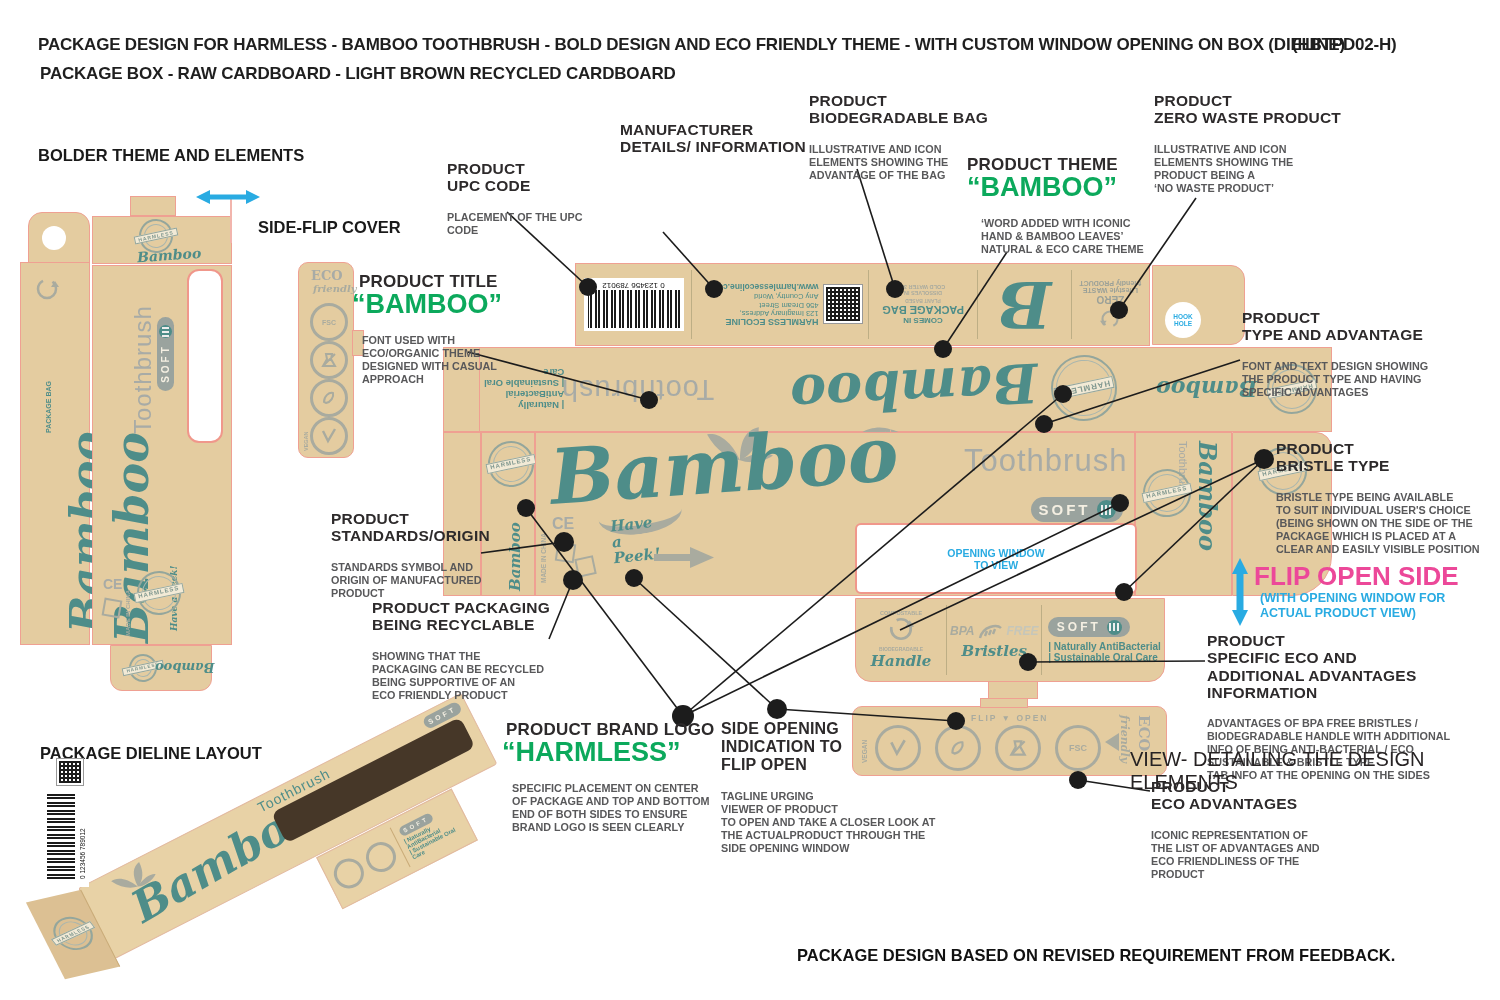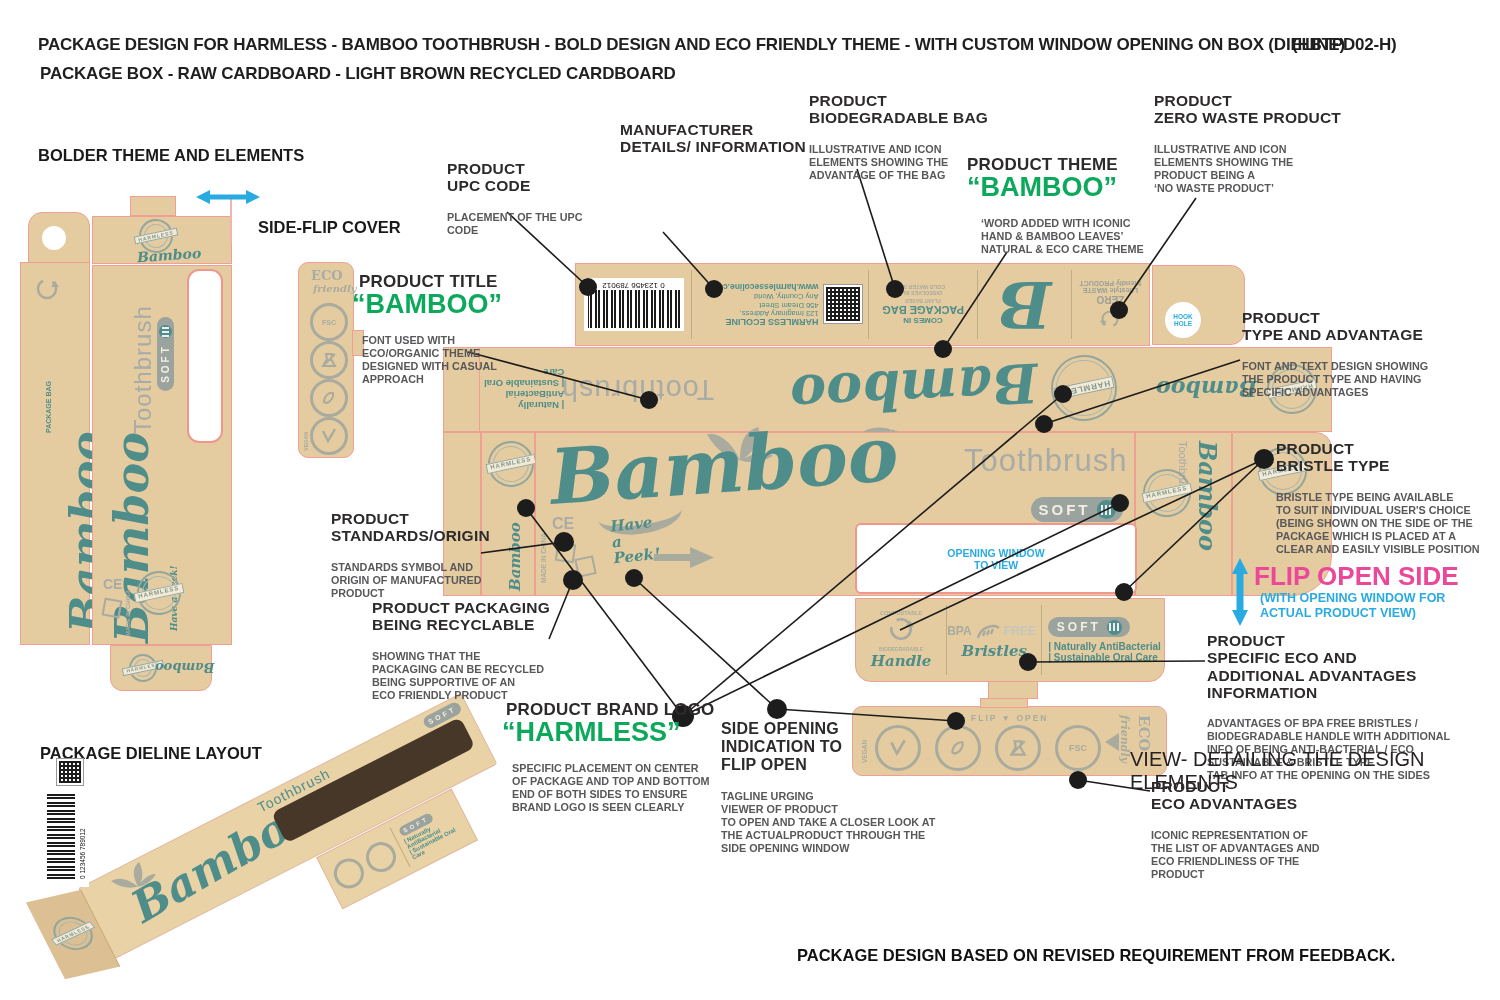--- a/index.html
+++ b/index.html
@@ -278,21 +278,21 @@
         <div style="font-size:5.5px;font-weight:bold;color:#a9ab9f;">COMPOSTABLE</div>
         <svg width="26" height="26" viewBox="0 0 24 24">
           <circle cx="12" cy="12" r="9" fill="none" stroke="#a9ab9f" stroke-width="2.5" stroke-dasharray="30 8"></circle>
           <polygon points="20,4 24,10 16,10" fill="#a9ab9f"></polygon>
         </svg>
         <div style="font-size:5px;font-weight:bold;color:#a9ab9f;">BIODEGRADABLE</div>
         <div class="script" style="font-size:15px;">Handle</div>
       </div>
       <div class="divider"></div>
       <div style="width:96px;text-align:center;">
-        <div style="display:flex;align-items:center;gap:3px;">
+        <div style="display:flex;align-items:center;justify-content:center;gap:3px;font-style:italic;">
           <span style="font-size:12px;font-weight:bold;color:#a9ab9f;">BPA</span>
           <svg width="26" height="22" viewBox="0 0 26 22">
             <path d="M3 18 C6 6,20 4,24 8 M8 16 l2 -5 M12 15 l2 -5 M16 14 l2 -5" fill="none" stroke="#a9ab9f" stroke-width="2.4"></path>
           </svg>
           <span style="font-size:12px;font-weight:bold;color:#c5c6ba;">FREE</span>
         </div>
         <div class="script" style="font-size:15px;">Bristles</div>
       </div>
       <div class="divider"></div>
       <div style="width:118px;text-align:left;padding-left:6px;">
@@ -500,21 +500,21 @@
 TAB INFO AT THE OPENING ON THE SIDES</div>
   </div>
   <div class="abs" style="left:1151px;top:778px;z-index:50;">
     <div class="ann-h pre">PRODUCT
 ECO  ADVANTAGES</div>
     <div class="ann-d pre">ICONIC REPRESENTATION OF
 THE LIST OF ADVANTAGES AND
 ECO FRIENDLINESS OF THE
 PRODUCT</div>
   </div>
-  <div class="abs" style="left:506px;top:700px;z-index:50;">
+  <div class="abs" style="left:506px;top:720px;z-index:50;">
     <div class="ann-h" style="font-size:17px;">PRODUCT  BRAND  LOGO</div>
     <div class="green" style="margin-left:-4px;">“HARMLESS”</div>
     <div class="ann-d pre" style="margin-left:6px;">SPECIFIC PLACEMENT ON CENTER
 OF PACKAGE AND TOP AND BOTTOM
 END OF BOTH SIDES TO ENSURE
 BRAND LOGO IS SEEN CLEARLY</div>
   </div>
   <div class="abs" style="left:721px;top:720px;z-index:50;">
     <div class="ann-h pre" style="font-size:16px;">SIDE  OPENING
 INDICATION  TO

